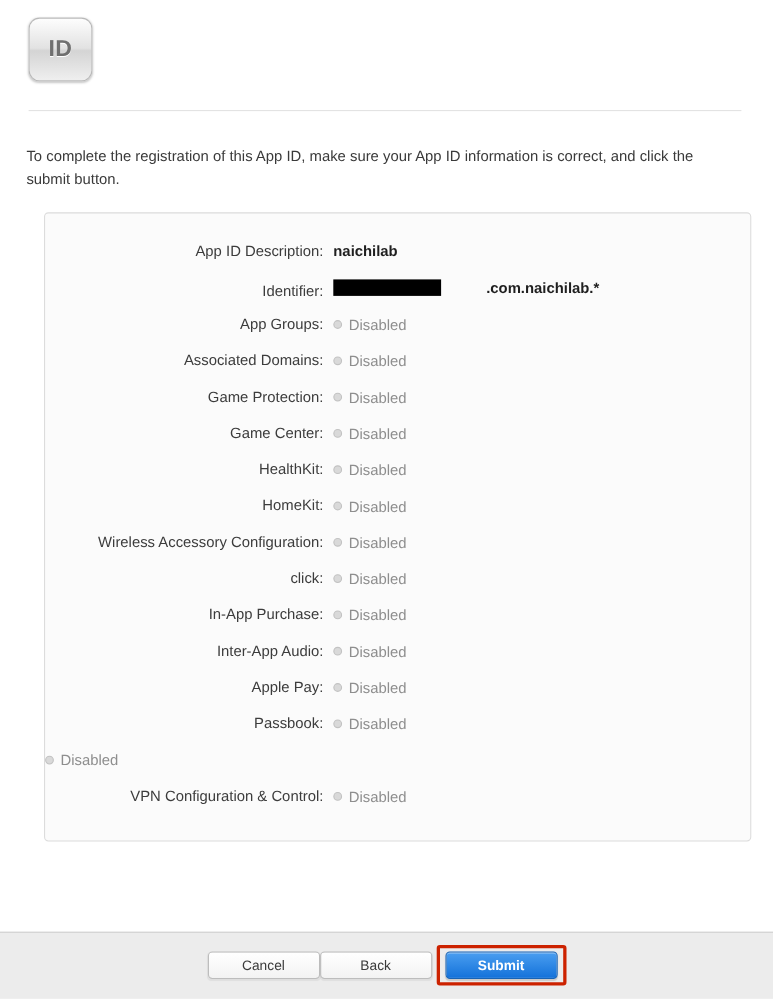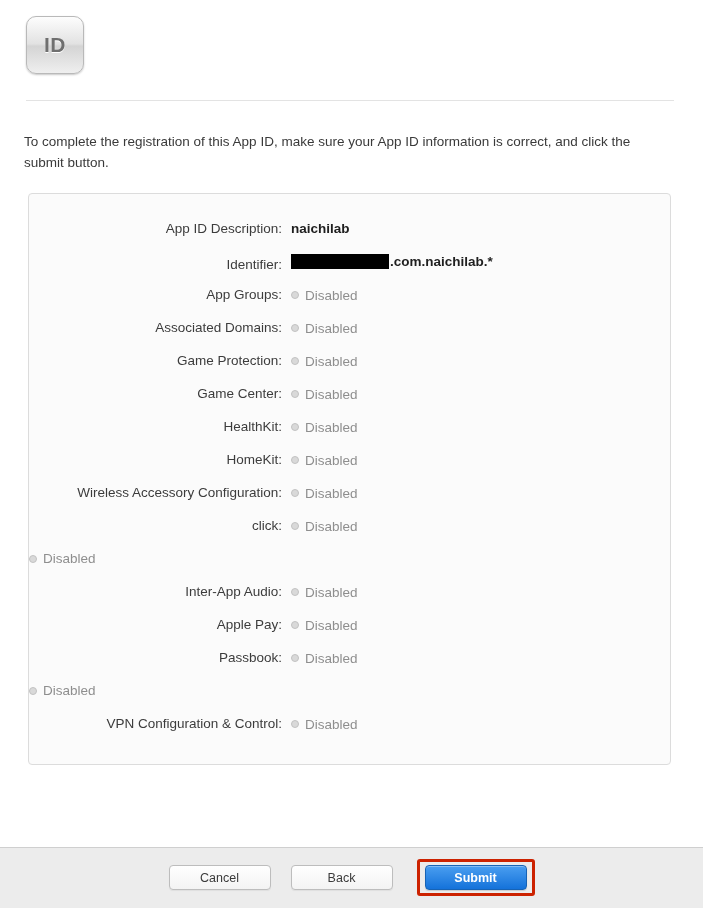--- a/index.html
+++ b/index.html
@@ -71,21 +71,21 @@
     top: 132px;
     width: 636px;
     font-size: 13.5px;
     line-height: 1.55;
     color: #3a3a3a;
   }
 
   
   .summary-panel {
     position: absolute;
-    left: 28px;
+    left: 40px;
     top: 193px;
     width: 643px;
     height: 572px;
     border: 1px solid #dcdcdc;
     border-radius: 4px;
     background: #fbfbfb;
     box-sizing: border-box;
   }
   .rows {
     padding-top: 27px;
@@ -118,20 +118,21 @@
     display: inline-block;
     width: 98px;
     height: 15px;
     background: #000000;
     vertical-align: middle;
   }
   .identifier-text {
     font-weight: bold;
     color: #1f1f1f;
     margin-left: 1px;
+    padding-left: 40px;
   }
   .status {
     color: #8e8e8e;
     font-size: 13.5px;
     display: flex;
     align-items: center;
   }
   .status-dot {
     width: 8px;
     height: 8px;
@@ -155,21 +156,21 @@
     border-top: 1px solid #cfcfcf;
   }
   .footer-buttons {
     position: absolute;
     left: 0;
     top: 11px;
     width: 703px;
     display: flex;
     justify-content: center;
     align-items: center;
-    gap: 20px;
+    gap: 0;
   }
   .btn {
     width: 102px;
     height: 25px;
     border-radius: 4px;
     font-size: 12.5px;
     display: flex;
     align-items: center;
     justify-content: center;
     box-sizing: border-box;
@@ -275,20 +276,21 @@
           </div>
         </div>
         <div class="row">
           <div class="row-label">click:</div>
           <div class="row-value">
             <span class="status-dot"></span>
             <span class="status">Disabled</span>
           </div>
         </div>
         <div class="row">
+          <div class="row-label">In-App Purchase:</div>
           <div class="row-value">
             <span class="status-dot"></span>
             <span class="status">Disabled</span>
           </div>
         </div>
         <div class="row">
           <div class="row-label">Inter-App Audio:</div>
           <div class="row-value">
             <span class="status-dot"></span>
             <span class="status">Disabled</span>

